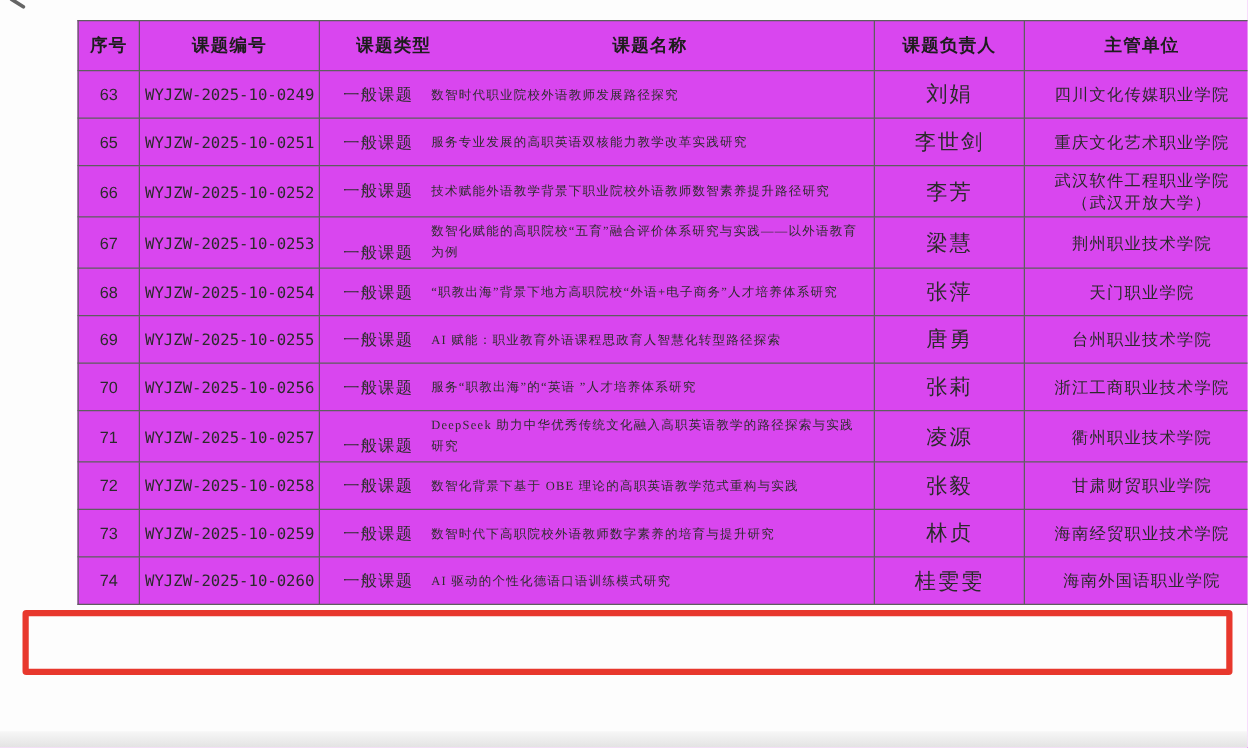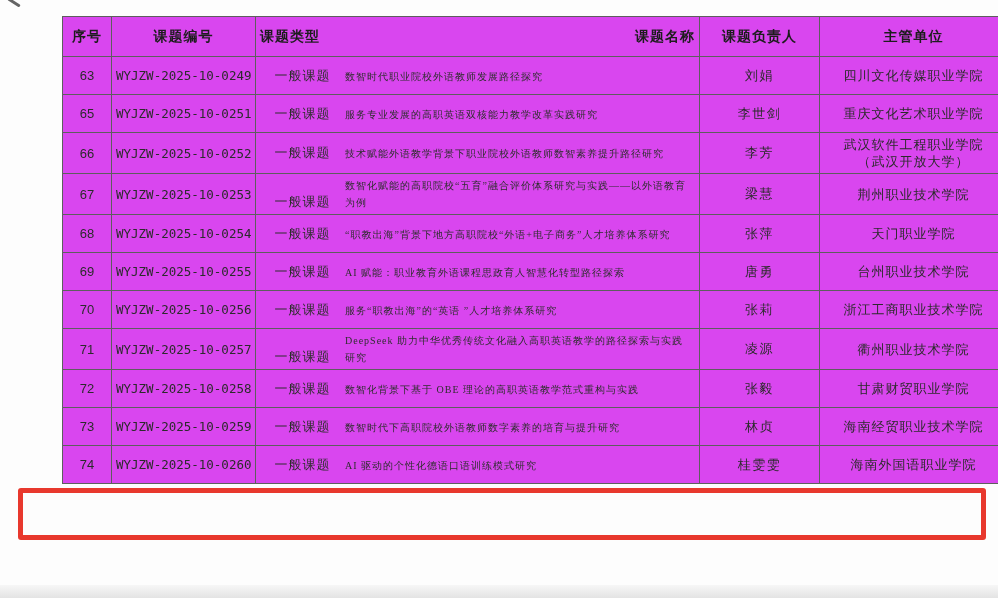--- a/index.html
+++ b/index.html
@@ -95,27 +95,27 @@
     flex: 1 1 auto;
     text-align: left;
     font-family: "Liberation Serif", "DejaVu Serif", serif;
     font-size: 10px;
     line-height: 17px;
     letter-spacing: 1px;
     color: #2e2e2e;
     padding-right: 6px;
   }
   .head-flex { display: flex; align-items: center; width: 100%; }
-  .h-type { flex: 0 0 85px; text-align: left; }
-  .h-name { flex: 1 1 auto; text-align: right; }
+  .h-type { flex: 0 0 85px; text-align: right; }
+  .h-name { flex: 1 1 auto; text-align: center; }
 
   .c-leader {
     text-align: center;
     font-family: "Liberation Serif", "DejaVu Serif", serif;
-    font-size: 13px;
+    font-size: 17px;
     letter-spacing: 1.5px;
     color: #2e2e2e;
   }
   .c-unit {
     text-align: center;
     font-family: "Liberation Serif", "DejaVu Serif", serif;
     font-size: 13px;
     line-height: 17px;
     letter-spacing: 1px;
     color: #2e2e2e;

